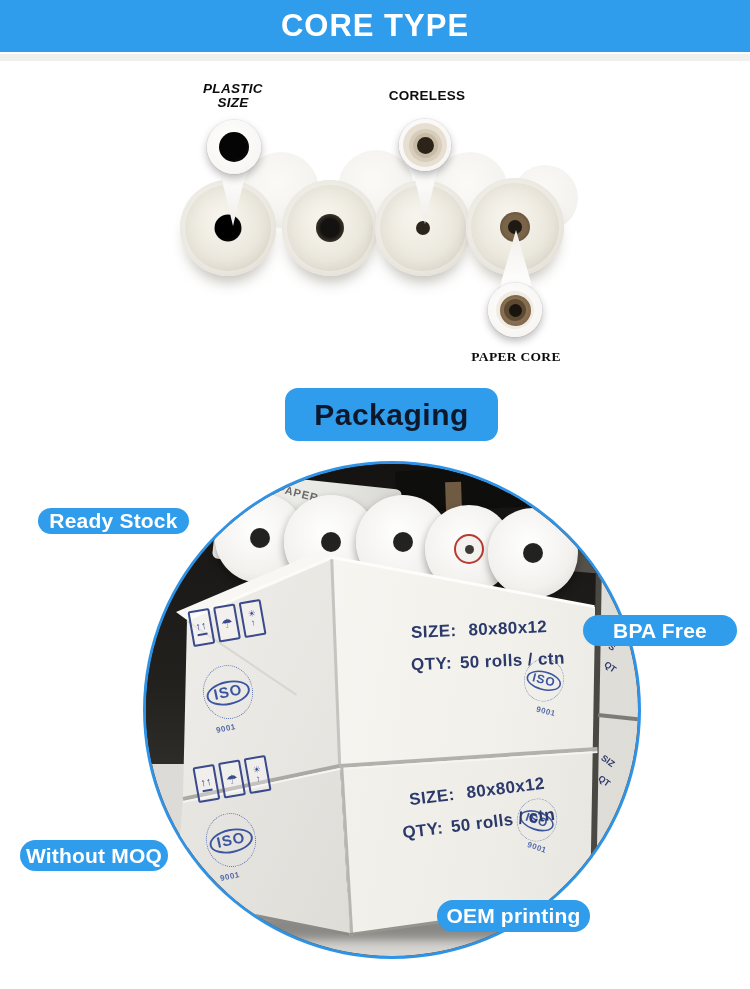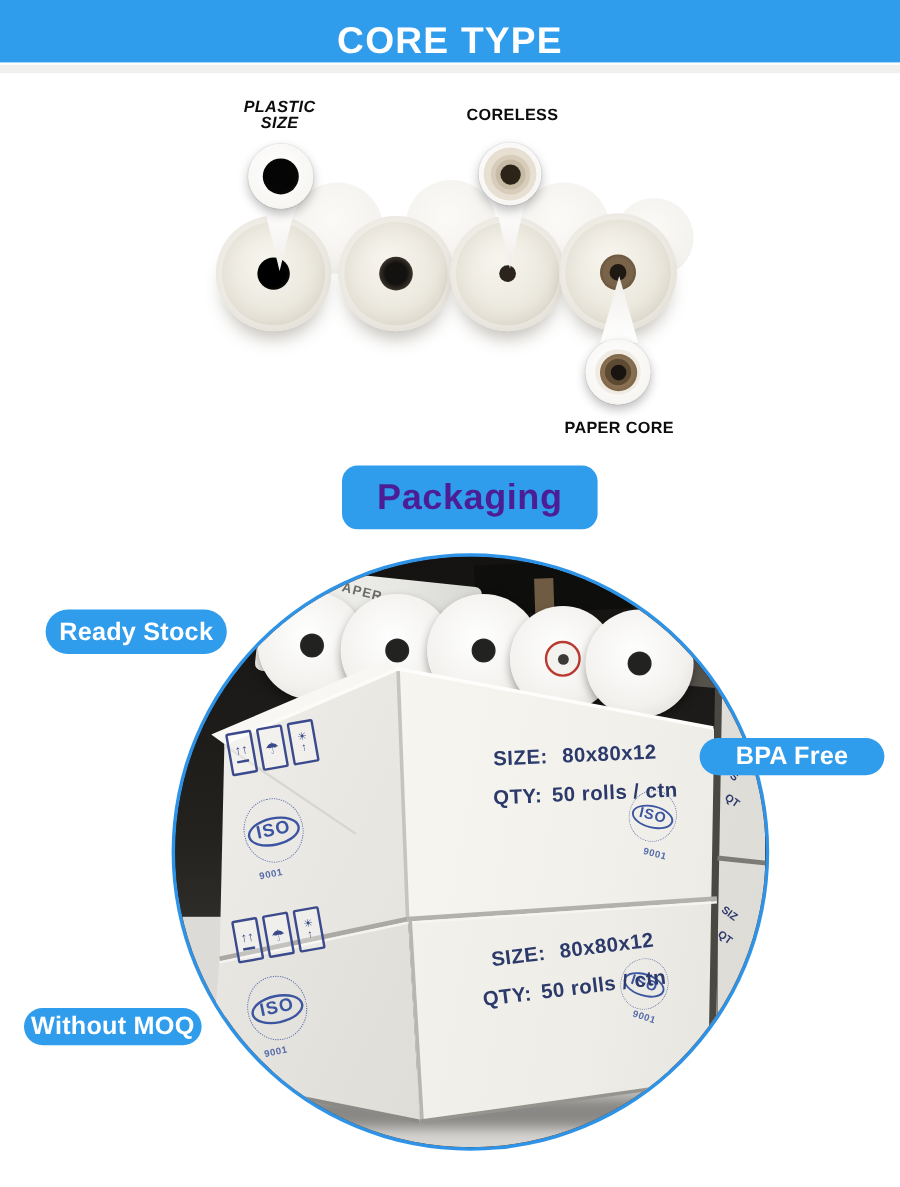--- a/index.html
+++ b/index.html
@@ -1,21 +1,21 @@
 <!DOCTYPE html>
 <html><head>
 <meta charset="utf-8">
 <style>
   html,body{margin:0;padding:0;background:#fff;}
   .page{position:relative;width:750px;height:989px;overflow:hidden;background:#ffffff;
         font-family:"Liberation Sans","DejaVu Sans",sans-serif;}
 
   
   .banner{position:absolute;left:0;top:0;width:750px;height:52px;background:#2f9cec;
-          display:flex;align-items:flex-end;justify-content:center;}
+          display:flex;align-items:center;justify-content:center;}
   .banner span{color:#fff;font-size:31px;font-weight:bold;letter-spacing:1px;}
   .photo-band{position:absolute;left:0;top:54px;width:750px;height:7px;background:#f0f0ee;}
 
   
   .fig-label{position:absolute;color:#0d0d0d;font-weight:bold;font-size:13.5px;line-height:14px;
              text-align:center;letter-spacing:.3px;}
   .roll{position:absolute;border-radius:50%;
         background:radial-gradient(circle at 42% 38%, #f6f4ec 0%, #ece9df 55%, #ddd9cc 85%, #cfcabc 100%);
         box-shadow:0 12px 14px -6px rgba(95,90,72,.38), inset 0 0 0 5px rgba(255,255,255,.35), inset 0 0 24px rgba(120,110,90,.18);
         z-index:2;}
@@ -33,21 +33,21 @@
   .wedge.up{clip-path:polygon(50% 0,100% 100%,0 100%);background:linear-gradient(0deg,#ffffff,#f0eeea);}
   .mag{position:absolute;border-radius:50%;z-index:4;
        background:radial-gradient(circle at 45% 40%, #ffffff, #f7f6f3 70%, #ecebe7 100%);
        box-shadow:0 4px 9px rgba(0,0,0,.28), 0 0 0 1px rgba(0,0,0,.05);
        display:flex;align-items:center;justify-content:center;}
   .cc{border-radius:50%;display:flex;align-items:center;justify-content:center;}
 
   
   .pkg-btn{position:absolute;left:285px;top:388px;width:213px;height:53px;background:#2f9cec;
            border-radius:13px;display:flex;align-items:center;justify-content:center;z-index:5;}
-  .pkg-btn span{color:#4c1d95;font-size:30px;font-weight:bold;letter-spacing:.5px;}
+  .pkg-btn span{color:#0f172a;font-size:30px;font-weight:bold;letter-spacing:.5px;}
 
   
   .photo-circle{position:absolute;left:146px;top:464px;width:492px;height:492px;border-radius:50%;
                 overflow:hidden;box-shadow:0 0 0 3px #2e93e6;background:#1f1d1b;z-index:6;}
   .ph{position:absolute;}
   .ph-bg{inset:0;background:linear-gradient(180deg,#141312 0%,#23211e 45%,#34322e 70%);z-index:1;}
   .beam{z-index:2;}
   .wrap-pkg{left:70px;top:16px;width:182px;height:88px;border-radius:6px;z-index:3;
             background:linear-gradient(100deg,#f6f6f4 0%,#e6e6e2 60%,#d2d2ce 100%);transform:rotate(6deg);}
   .wrap-txt{position:absolute;left:58px;top:8px;transform:rotate(8deg);color:#4c4a46;font-weight:bold;
@@ -158,21 +158,21 @@
       </div>
     </div>
 
     <div class="fig-label" style="left:183px;top:82px;width:100px;font-style:italic;">
       <span>PLASTIC</span><br>
       <span>SIZE</span>
     </div>
     <div class="fig-label" style="left:377px;top:89px;width:100px;">
       <span>CORELESS</span>
     </div>
-    <div class="fig-label" style="left:456px;top:350px;width:120px;">
+    <div class="fig-label" style="left:456px;top:350px;width:120px;font-family:Liberation Serif, serif;">
       <span>PAPER CORE</span>
     </div>
   </section>
 
   <div class="pkg-btn">
     <span>Packaging</span>
   </div>
 
   <div class="photo-circle">
     <div class="ph ph-bg"></div>
@@ -299,23 +299,26 @@
       <span>QTY:</span><span class="val" style="margin-left:8px;">50 rolls / ctn</span>
     </div>
     <div class="carton-line" style="left:263px;top:318px;transform:rotate(-7deg);">
       <span>SIZE:</span><span class="val">80x80x12</span>
     </div>
     <div class="carton-line" style="left:256px;top:350px;transform:rotate(-7deg);">
       <span>QTY:</span><span class="val" style="margin-left:8px;">50 rolls / ctn</span>
     </div>
   </div>
 
-  <div class="pill" style="left:38px;top:508px;width:151px;height:37px;">
+  <div class="pill" style="left:38px;top:508px;width:151px;height:26px;">
     <span>Ready Stock</span>
   </div>
   <div class="pill" style="left:20px;top:840px;width:148px;height:31px;">
     <span>Without MOQ</span>
   </div>
   <div class="pill" style="left:583px;top:615px;width:154px;height:31px;">
     <span>BPA Free</span>
   </div>
+  <div class="pill" style="left:437px;top:900px;width:153px;height:32px;">
+    <span>OEM printing</span>
+  </div>
 
 </div>
 
 </body></html>

